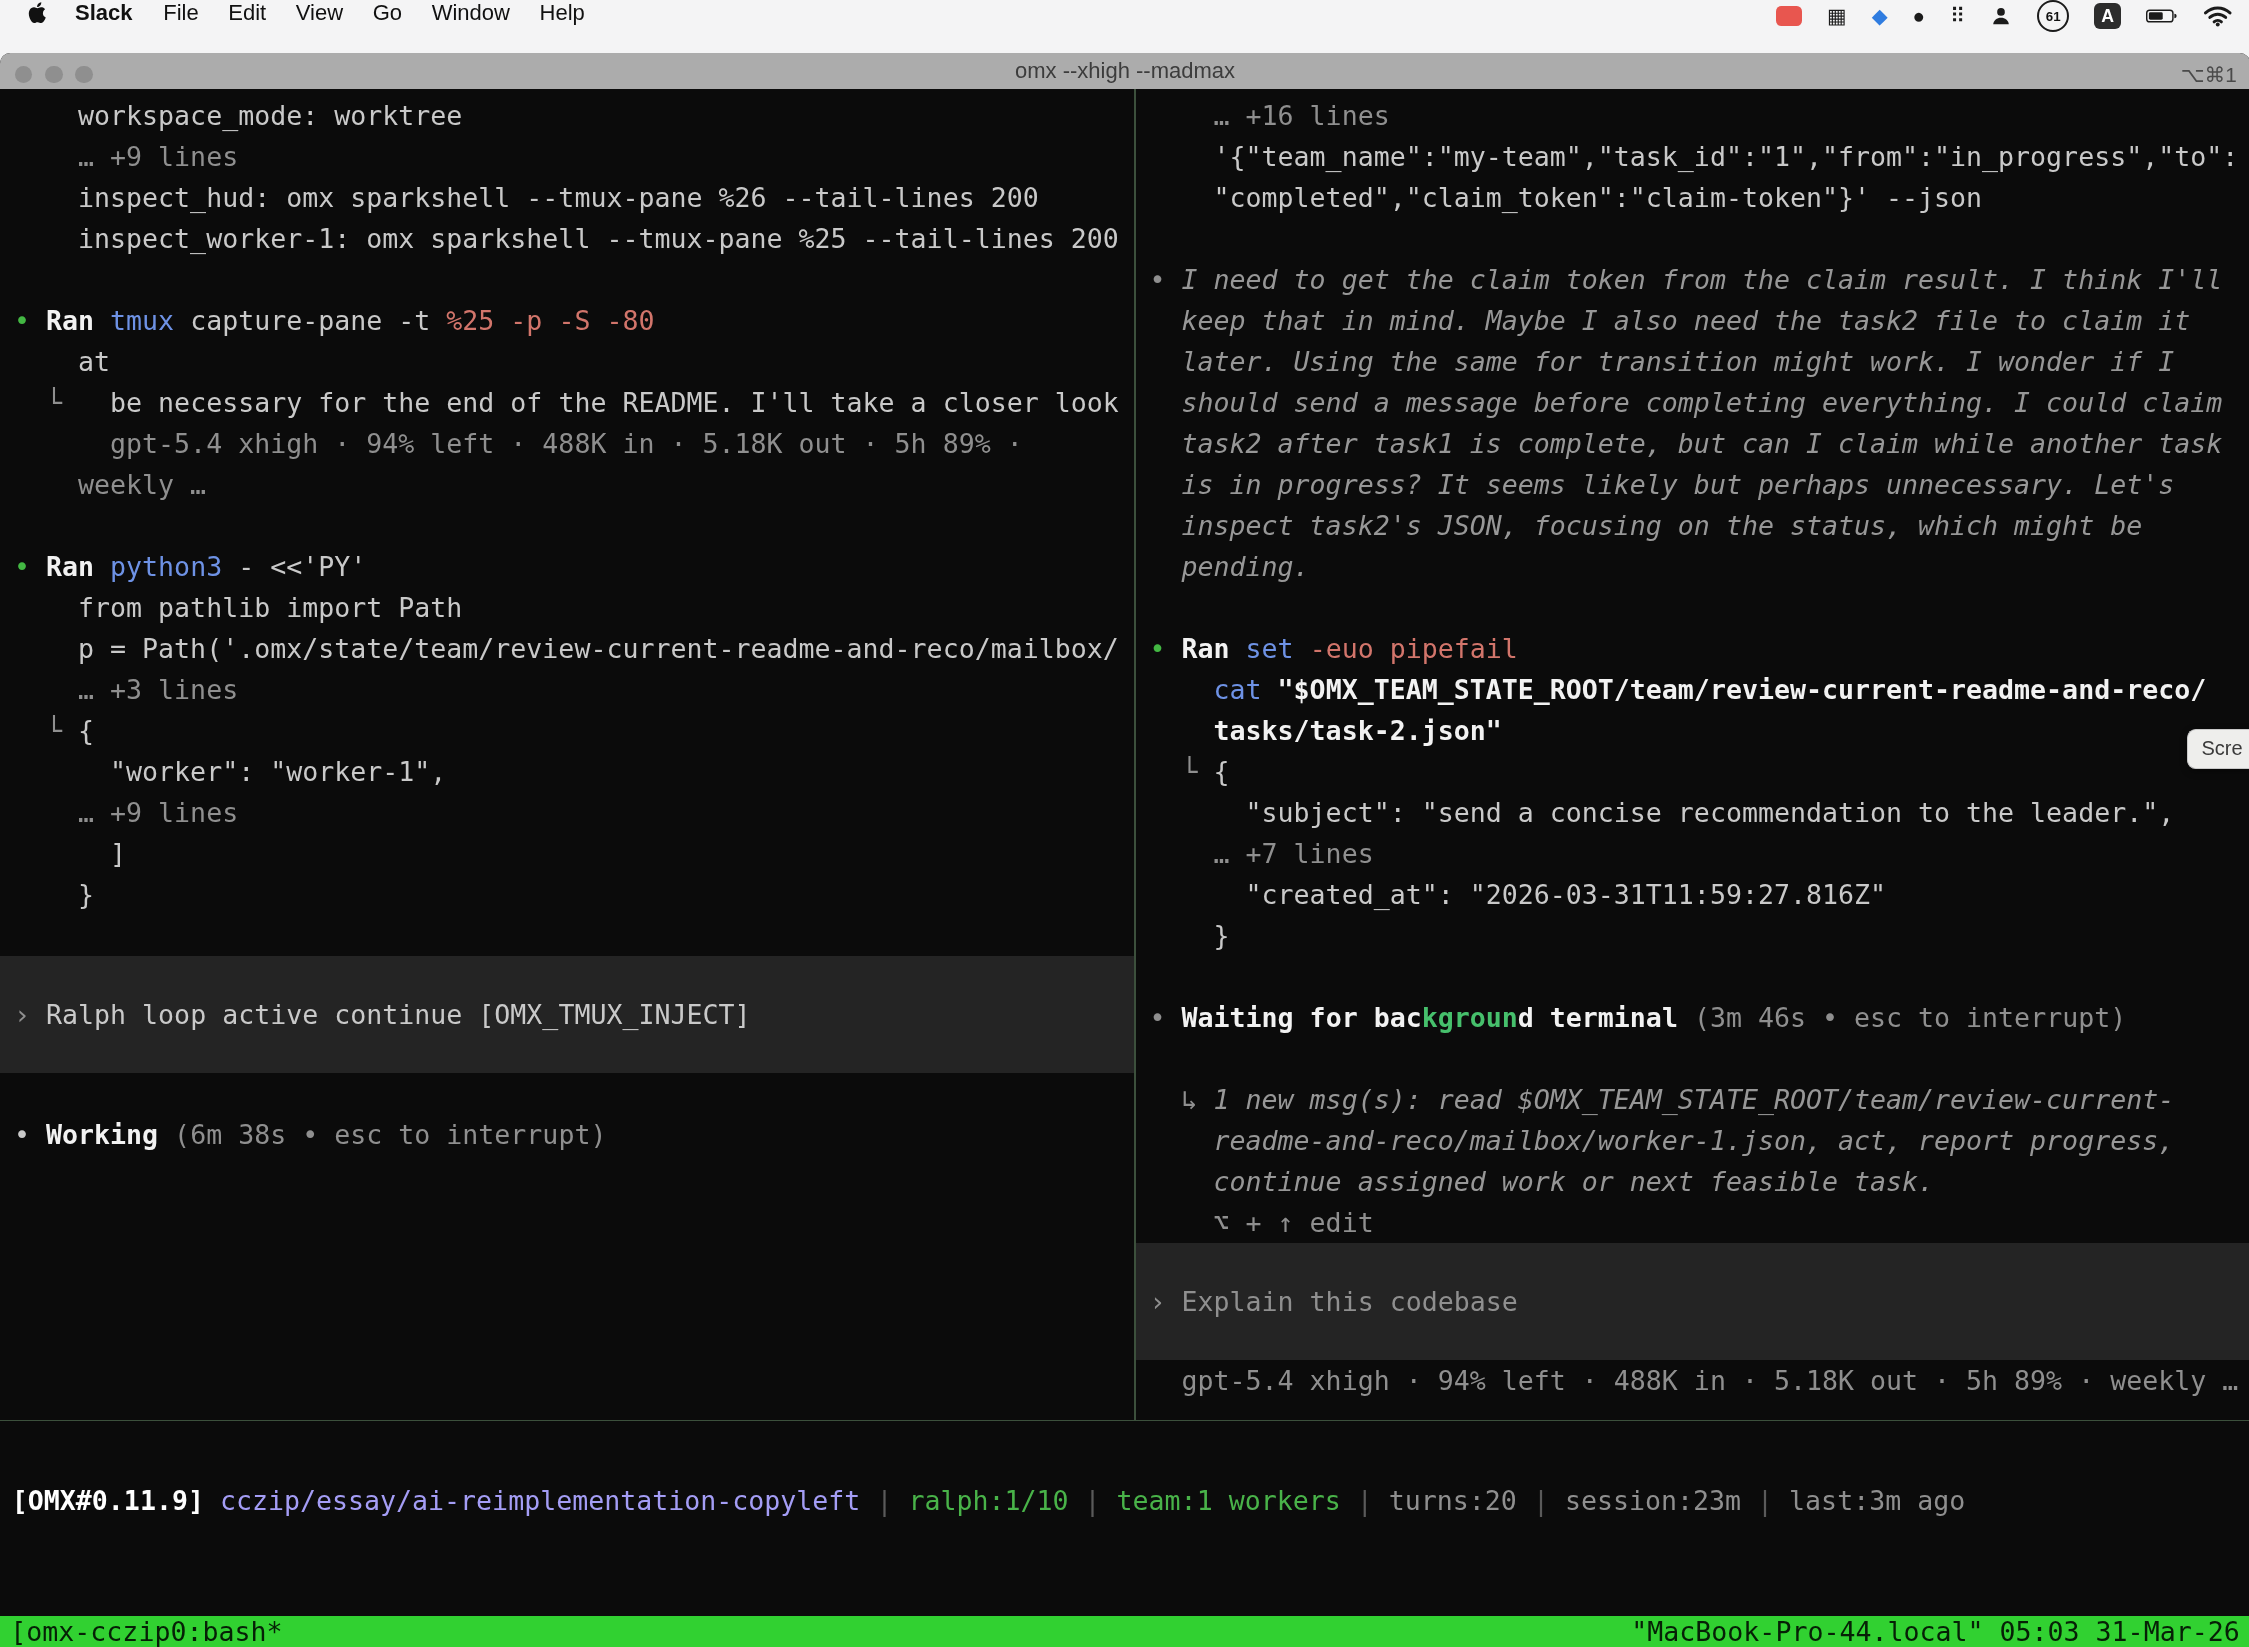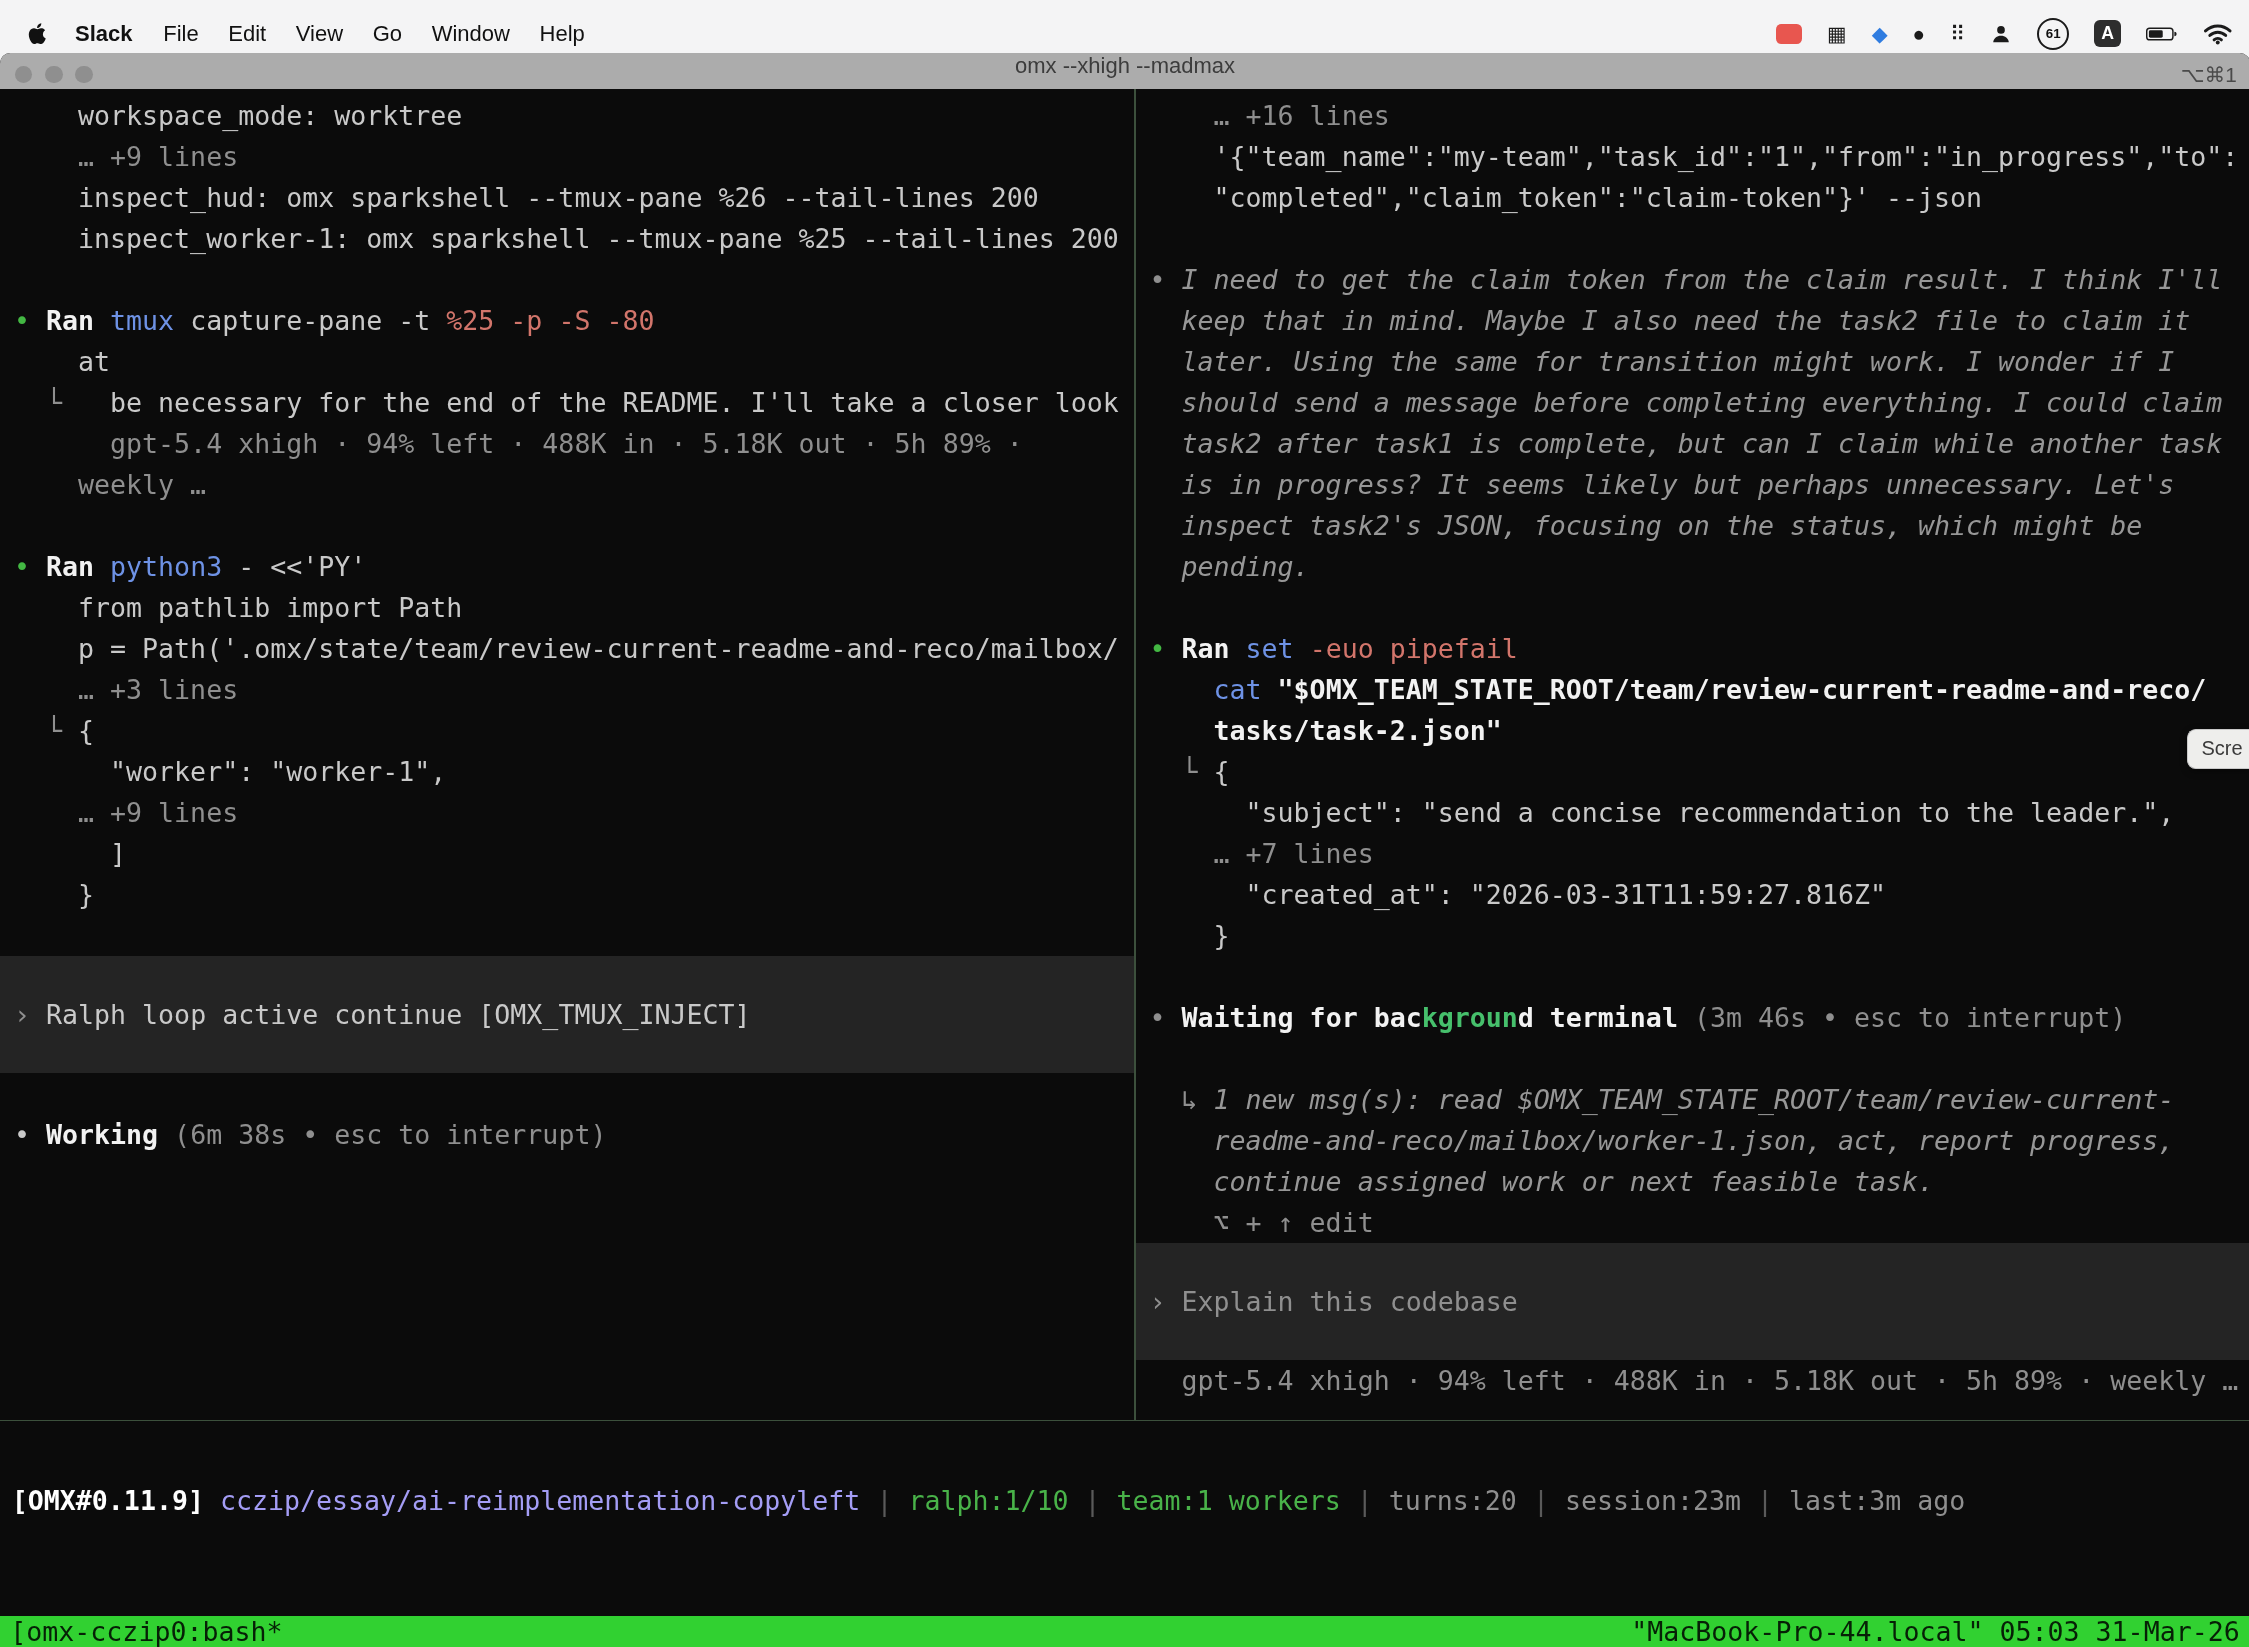--- a/index.html
+++ b/index.html
@@ -1,37 +1,37 @@
 <!DOCTYPE html>
 <html style="font-size:11.8px"><head>
 <meta charset="utf-8">
 <style>
   html,body{margin:0;padding:0;background:#000;}
   .screen{position:relative;width:2250px;height:1648px;background:#000;overflow:hidden;}
 
   
-  .menubar{height:67px;background:#f4f4f5;display:flex;align-items:center;padding:0 17.7px;
+  .menubar{height:67px;background:#f4f4f5;display:flex;align-items:flex-start;padding:0 17.7px;
     font-family:"Liberation Sans",sans-serif;font-size:22px;color:#111;}
   .apple{display:flex;align-items:center;padding:0 10.3px;}
   .mi{padding:0 14.8px;white-space:nowrap;}
   .mi.app{font-weight:700;padding:0 16px;}
   .mspacer{flex:1;}
   .stat{display:flex;align-items:center;gap:25px;}
   .micon{display:flex;align-items:center;justify-content:center;color:#1b1b1b;font-size:20.7px;}
   .recrect{display:inline-block;width:26.6px;height:20px;background:#e8564f;border-radius:5.2px;}
   .glyph-blue{color:#2f7ce0;}
   .circlenum{width:28px;height:28px;border:2.2px solid #1b1b1b;border-radius:50%;display:flex;
     align-items:center;justify-content:center;font-size:13.3px;font-weight:700;}
   .akey{width:26.6px;height:26.6px;background:#2d2d2d;color:#fff;border-radius:5.9px;display:flex;
     align-items:center;justify-content:center;font-size:17.7px;font-weight:700;}
 
   
   .window{position:absolute;left:0;top:53px;width:2250px;height:1594px;border-radius:10.3px 10.3px 0 0;
     overflow:hidden;background:#0b0b0b;display:flex;flex-direction:column;}
-  .titlebar{height:43px;background:#acacac;position:relative;display:flex;
+  .titlebar{height:43px;background:#acacac;position:relative;display:flex;align-items:center;
     justify-content:center;font-family:"Liberation Sans",sans-serif;font-size:22px;color:#3c3c3c;}
   .lights{position:absolute;left:14.8px;top:0;height:43px;display:flex;align-items:center;gap:12.5px;}
   .light{width:17.7px;height:17.7px;border-radius:50%;background:#8f8f8f;}
   .shortcut{position:absolute;right:13.3px;top:0;height:43px;display:flex;align-items:center;color:#4a4a4a;font-size:20.7px;}
 
   
   .panes{height:1349px;display:flex;background:#0b0b0b;}
   .pane{width:1134px;display:flex;flex-direction:column;padding:5.9px 0 19px;overflow:hidden;
     font-family:"DejaVu Sans Mono",monospace;font-size:26.6px;}
   .pane.right{width:auto;flex:1;}

